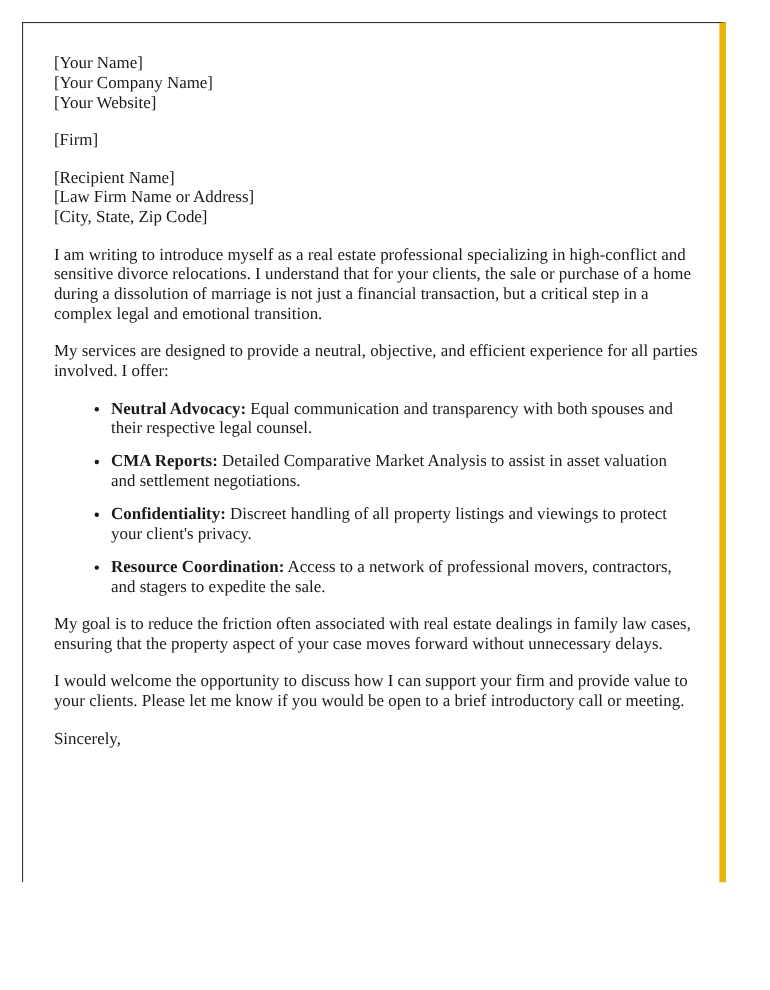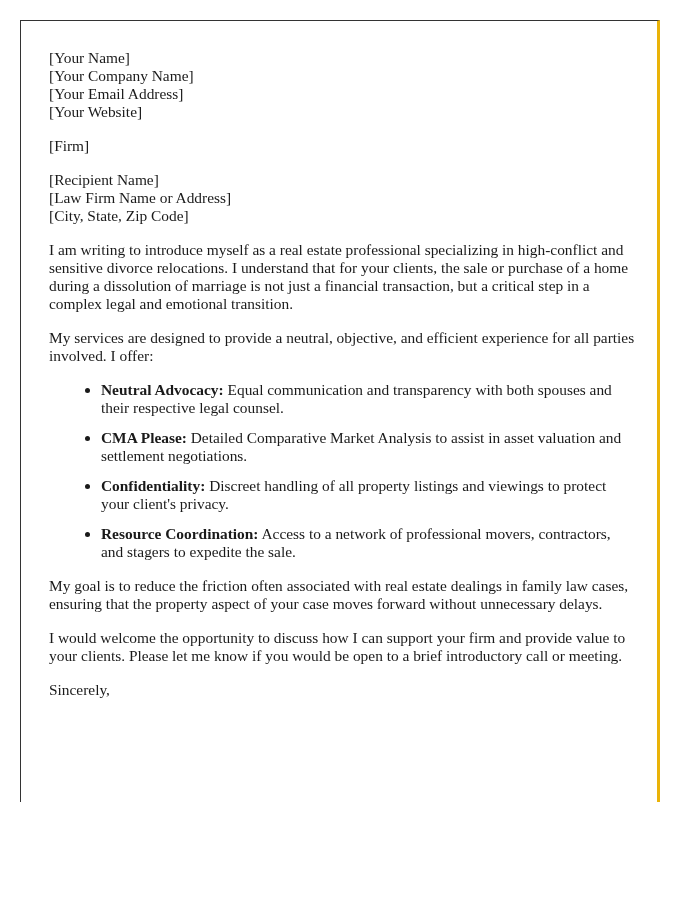--- a/index.html
+++ b/index.html
@@ -11,21 +11,21 @@
     overflow: hidden;
   }
   .page {
     position: absolute;
     left: 20px;
     top: 20px;
     width: 640px;
     height: 782px;
     border-top: 1px solid #333333;
     border-left: 1px solid #333333;
-    border-right: 3px solid #eab308;
+    border-right: 6px solid #eab308;
     box-sizing: border-box;
     overflow: hidden;
   }
   .content {
     position: absolute;
     left: 28px;
     top: 28px;
     width: 590px;
     font-family: "Liberation Serif", "DejaVu Serif", serif;
     font-size: 15.4px;
@@ -44,41 +44,40 @@
 </style>
 </head>
 <body>
 
 <div class="page">
   <div class="content">
 
     <div class="block">
       <div>[Your Name]</div>
       <div>[Your Company Name]</div>
-      <div>[Your Email Address]</div>
       <div>[Your Website]</div>
     </div>
 
     <p>[Firm]</p>
 
     <div class="block">
       <div>[Recipient Name]</div>
       <div>[Law Firm Name or Address]</div>
       <div>[City, State, Zip Code]</div>
     </div>
 
 
 
     <p>I am writing to introduce myself as a real estate professional specializing in high-conflict and sensitive divorce relocations. I understand that for your clients, the sale or purchase of a home during a dissolution of marriage is not just a financial transaction, but a critical step in a complex legal and emotional transition.</p>
 
     <p>My services are designed to provide a neutral, objective, and efficient experience for all parties involved. I offer:</p>
 
     <ul>
       <li><b>Neutral Advocacy:</b><span> Equal communication and transparency with both spouses and their respective legal counsel.</span></li>
-      <li><b>CMA Please:</b><span> Detailed Comparative Market Analysis to assist in asset valuation and settlement negotiations.</span></li>
+      <li><b>CMA Reports:</b><span> Detailed Comparative Market Analysis to assist in asset valuation and settlement negotiations.</span></li>
       <li><b>Confidentiality:</b><span> Discreet handling of all property listings and viewings to protect your client's privacy.</span></li>
       <li><b>Resource Coordination:</b><span> Access to a network of professional movers, contractors, and stagers to expedite the sale.</span></li>
     </ul>
 
     <p>My goal is to reduce the friction often associated with real estate dealings in family law cases, ensuring that the property aspect of your case moves forward without unnecessary delays.</p>
 
     <p>I would welcome the opportunity to discuss how I can support your firm and provide value to your clients. Please let me know if you would be open to a brief introductory call or meeting.</p>
 
     <p>Sincerely,</p>
 

